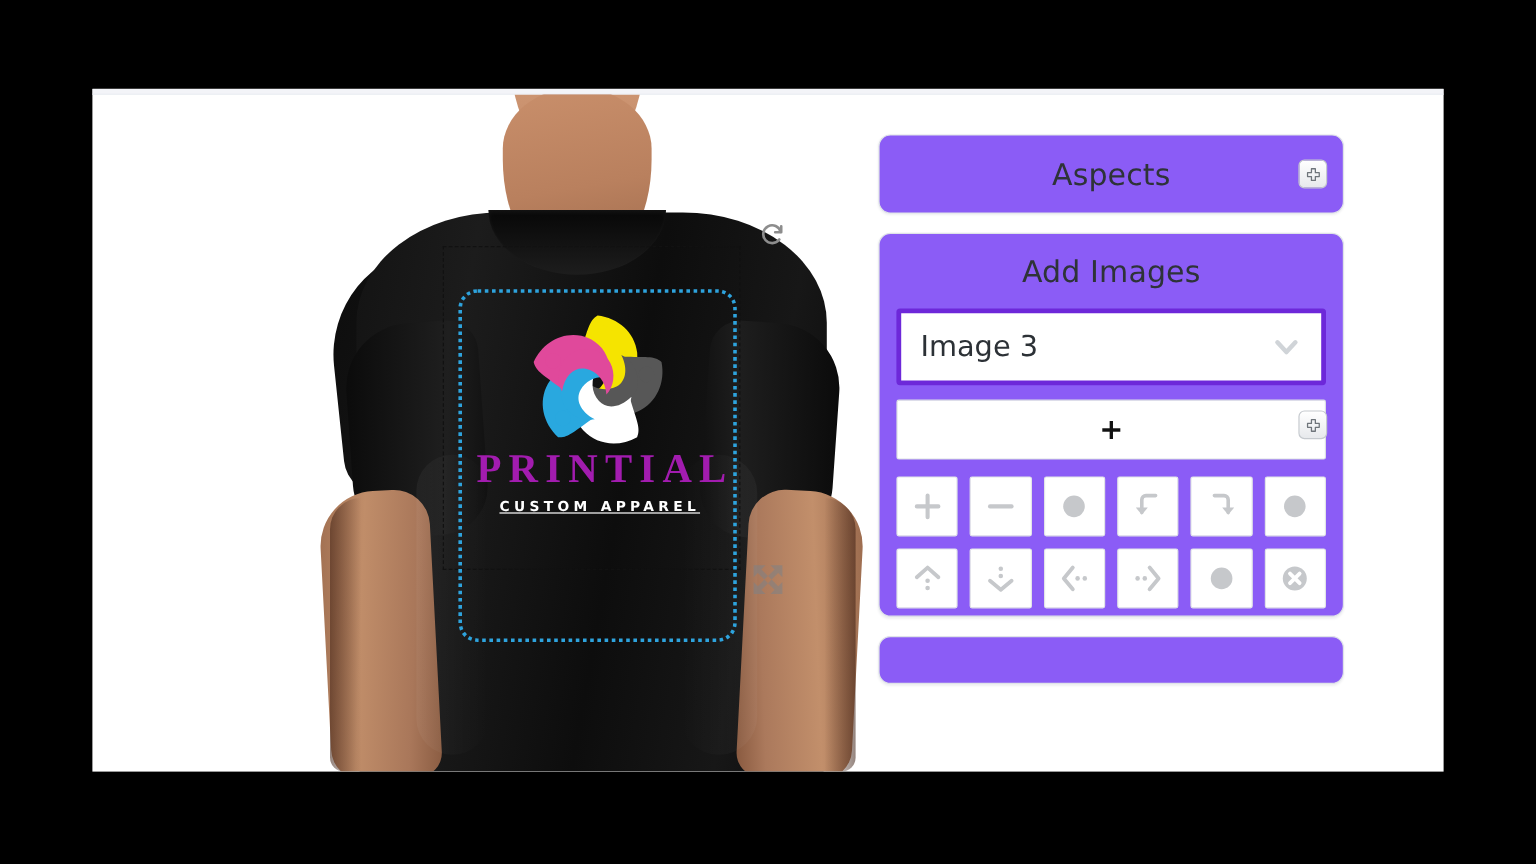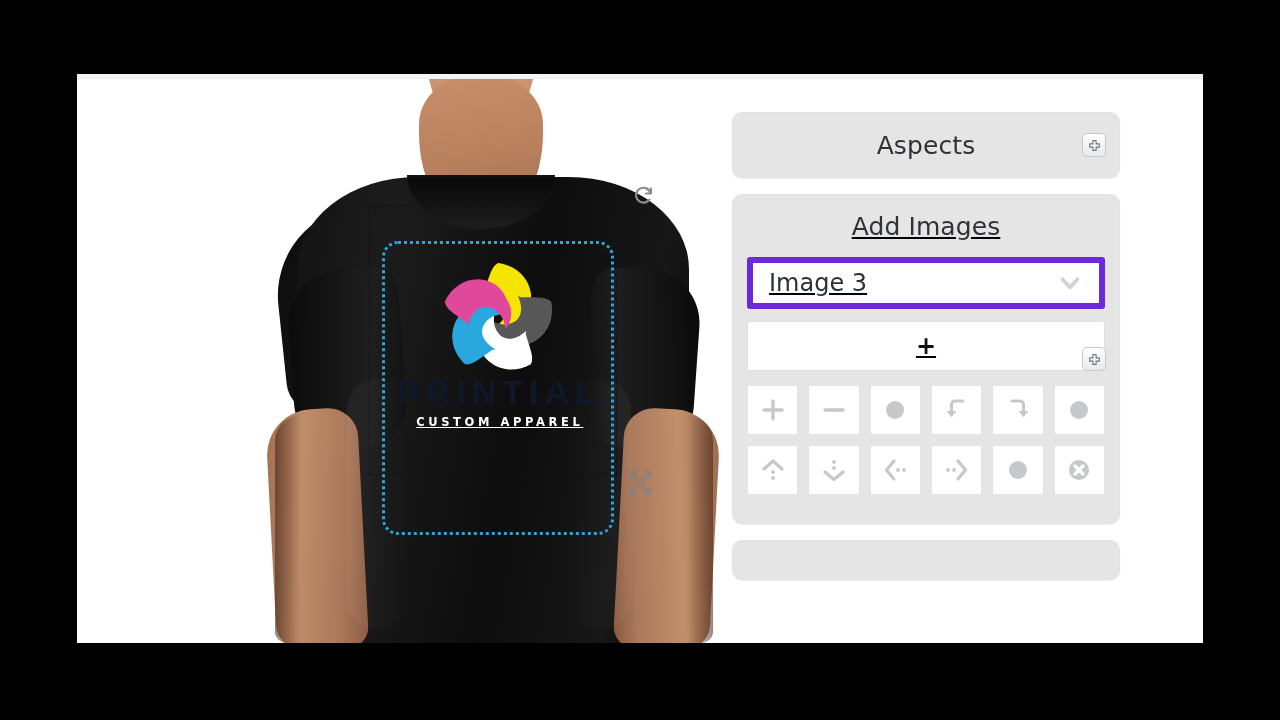--- a/index.html
+++ b/index.html
@@ -195,22 +195,23 @@
   #logo {
     position: absolute;
     left: 224px; top: 178px;
     width: 214px; height: 190px;
   }
   #pinwheel { position: absolute; left: 32px; top: 0; width: 150px; height: 116px; }
   #logo-wordmark {
     position: absolute;
     left: 0; top: 116px;
     width: 214px;
-    color: #0f172a;
-    font-family: Liberation Sans, sans-serif;
+    text-align: center;
+    color: #a21caf;
+    font-family: Liberation Serif, serif;
     font-weight: bold;
     font-size: 34px;
     letter-spacing: 6px;
     line-height: 38px;
     text-indent: 6px;
   }
   #logo-tagline {
     position: absolute;
     left: 0; top: 158px;
     width: 214px;
@@ -225,21 +226,21 @@
 
   
   #tools {
     position: absolute;
     left: 655px;
     top: 38px;
     width: 388px;
   }
 
   .panel {
-    background: #e5e5e5;
+    background: #8b5cf6;
     border: 1px solid #dfe3e8;
     border-radius: 10px;
     box-shadow: 0 1px 2px rgba(18,30,50,.07);
     margin-bottom: 16px;
     position: relative;
   }
 
   .panel-bar { height: 64px; display: flex; align-items: center; justify-content: center; }
   .panel-title {
     font-size: 25px;
@@ -254,29 +255,29 @@
     transform: translateY(-50%);
     width: 24px; height: 24px;
     border: 1px solid #c5c9ce;
     border-radius: 5px;
     background: linear-gradient(180deg,#ffffff,#e7e9ec);
     display: flex; align-items: center; justify-content: center;
     cursor: pointer;
   }
 
   
-  #images-panel { padding-bottom: 28px; text-decoration: underline; }
+  #images-panel { padding-bottom: 6px; }
   #images-panel .panel-bar { height: 62px; }
 
   .field-wrap { padding: 0 14px; }
 
   #image-select {
     width: 100%;
-    height: 52px;
-    border: 6px solid #6d28d9;
+    height: 64px;
+    border: 4px solid #6d28d9;
     border-radius: 3px;
     background: #ffffff;
     display: flex;
     align-items: center;
     padding: 0 16px;
     cursor: pointer;
     position: relative;
   }
   #image-select-value { font-size: 24px; color: #2c3136; }
   #image-select-chevron {

